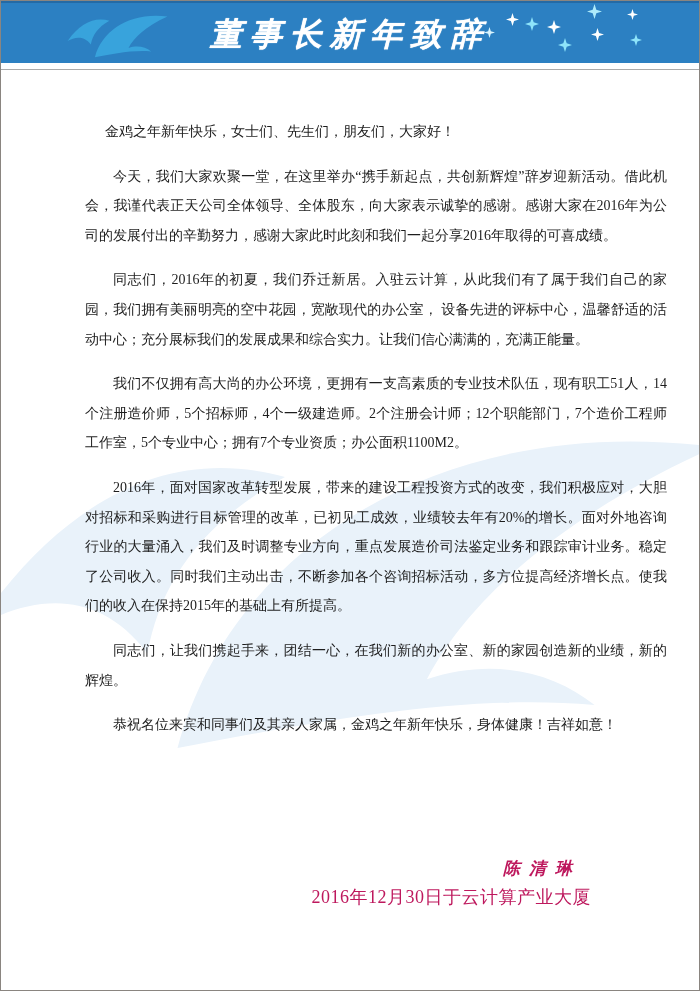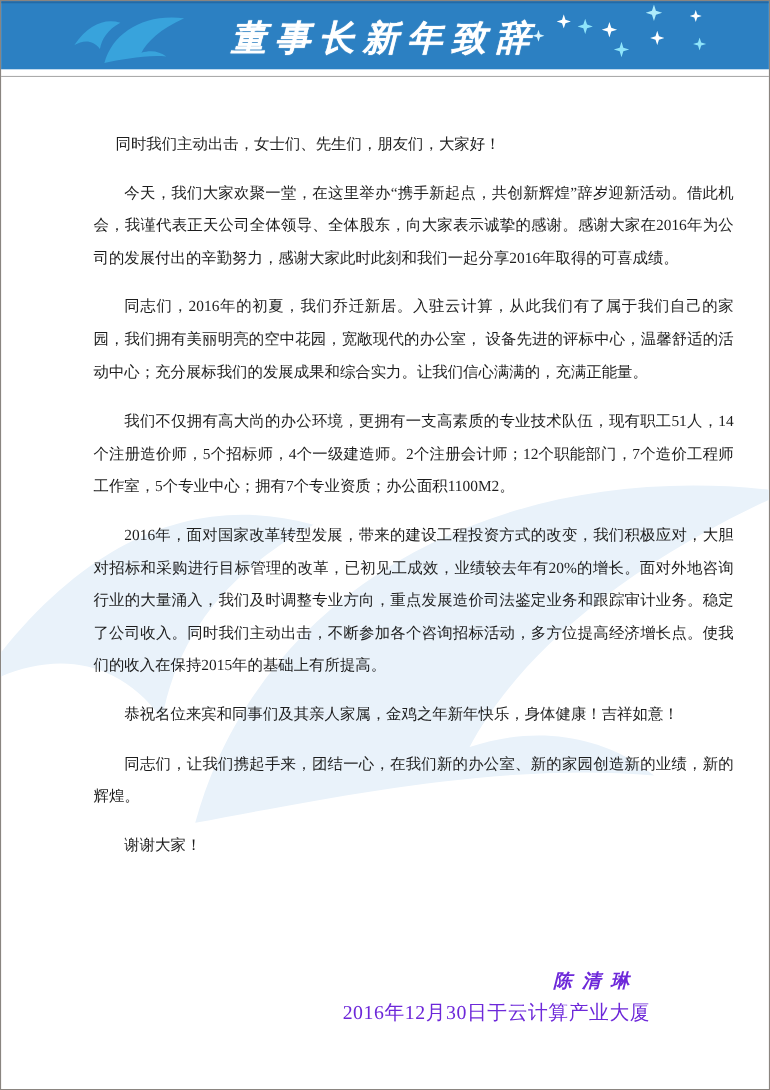--- a/index.html
+++ b/index.html
@@ -27,21 +27,21 @@
   
   .watermark{position:absolute;left:-60px;top:360px;width:860px;height:430px;z-index:0;}
   
   .content{
     position:absolute;left:84px;top:116px;width:582px;z-index:1;
     font-size:14px;line-height:29.6px;color:#1d1d1d;text-align:justify;
   }
   .para{margin:0 0 15px 0;text-indent:28px;}
   .para.greeting{text-indent:20px;}
   
-  .sig{position:absolute;right:108px;top:879px;z-index:1;text-align:right;color:#6d28d9;}
+  .sig{position:absolute;right:108px;top:856px;z-index:1;text-align:right;color:#be185d;}
   .sig-name{
     font-size:17px;font-weight:bold;font-style:italic;letter-spacing:9px;
     padding-right:10px;font-family:"DejaVu Serif",serif;
   }
   .sig-date{font-size:18px;margin-top:5px;letter-spacing:.5px;}
 </style>
 </head>
 <body>
 
 <div class="page">
@@ -83,28 +83,27 @@
       </svg>
   </div>
   <div class="banner-rule"></div>
 
   <svg class="watermark" viewBox="0 0 200 100" preserveAspectRatio="none">
     <path d="M8,62 C30,30 55,20 80,27 C60,38 51,52 48,68 C36,52 20,55 8,62 Z" fill="#e9f2fa"></path>
     <path d="M55,90 C68,42 118,12 180,20 C142,37 122,57 113,74 C128,69 142,72 152,80 C120,77 82,85 55,90 Z" fill="#e9f2fa"></path>
   </svg>
 
   <div class="content">
-    <p class="para greeting">同时我们主动出击，女士们、先生们，朋友们，大家好！</p>
+    <p class="para greeting">金鸡之年新年快乐，女士们、先生们，朋友们，大家好！</p>
     <p class="para">今天，我们大家欢聚一堂，在这里举办“携手新起点，共创新辉煌”辞岁迎新活动。借此机会，我谨代表正天公司全体领导、全体股东，向大家表示诚挚的感谢。感谢大家在2016年为公司的发展付出的辛勤努力，感谢大家此时此刻和我们一起分享2016年取得的可喜成绩。</p>
     <p class="para">同志们，2016年的初夏，我们乔迁新居。入驻云计算，从此我们有了属于我们自己的家园，我们拥有美丽明亮的空中花园，宽敞现代的办公室， 设备先进的评标中心，温馨舒适的活动中心；充分展标我们的发展成果和综合实力。让我们信心满满的，充满正能量。</p>
     <p class="para">我们不仅拥有高大尚的办公环境，更拥有一支高素质的专业技术队伍，现有职工51人，14个注册造价师，5个招标师，4个一级建造师。2个注册会计师；12个职能部门，7个造价工程师工作室，5个专业中心；拥有7个专业资质；办公面积1100M2。</p>
     <p class="para">2016年，面对国家改革转型发展，带来的建设工程投资方式的改变，我们积极应对，大胆对招标和采购进行目标管理的改革，已初见工成效，业绩较去年有20%的增长。面对外地咨询行业的大量涌入，我们及时调整专业方向，重点发展造价司法鉴定业务和跟踪审计业务。稳定了公司收入。同时我们主动出击，不断参加各个咨询招标活动，多方位提高经济增长点。使我们的收入在保持2015年的基础上有所提高。</p>
+    <p class="para">同志们，让我们携起手来，团结一心，在我们新的办公室、新的家园创造新的业绩，新的辉煌。</p>
     <p class="para">恭祝名位来宾和同事们及其亲人家属，金鸡之年新年快乐，身体健康！吉祥如意！</p>
-    <p class="para">同志们，让我们携起手来，团结一心，在我们新的办公室、新的家园创造新的业绩，新的辉煌。</p>
-    <p class="para">谢谢大家！</p>
   </div>
 
   <div class="sig">
     <div class="sig-name">陈清琳</div>
     <div class="sig-date">2016年12月30日于云计算产业大厦</div>
   </div>
 
 </div>
 
 </body></html>

